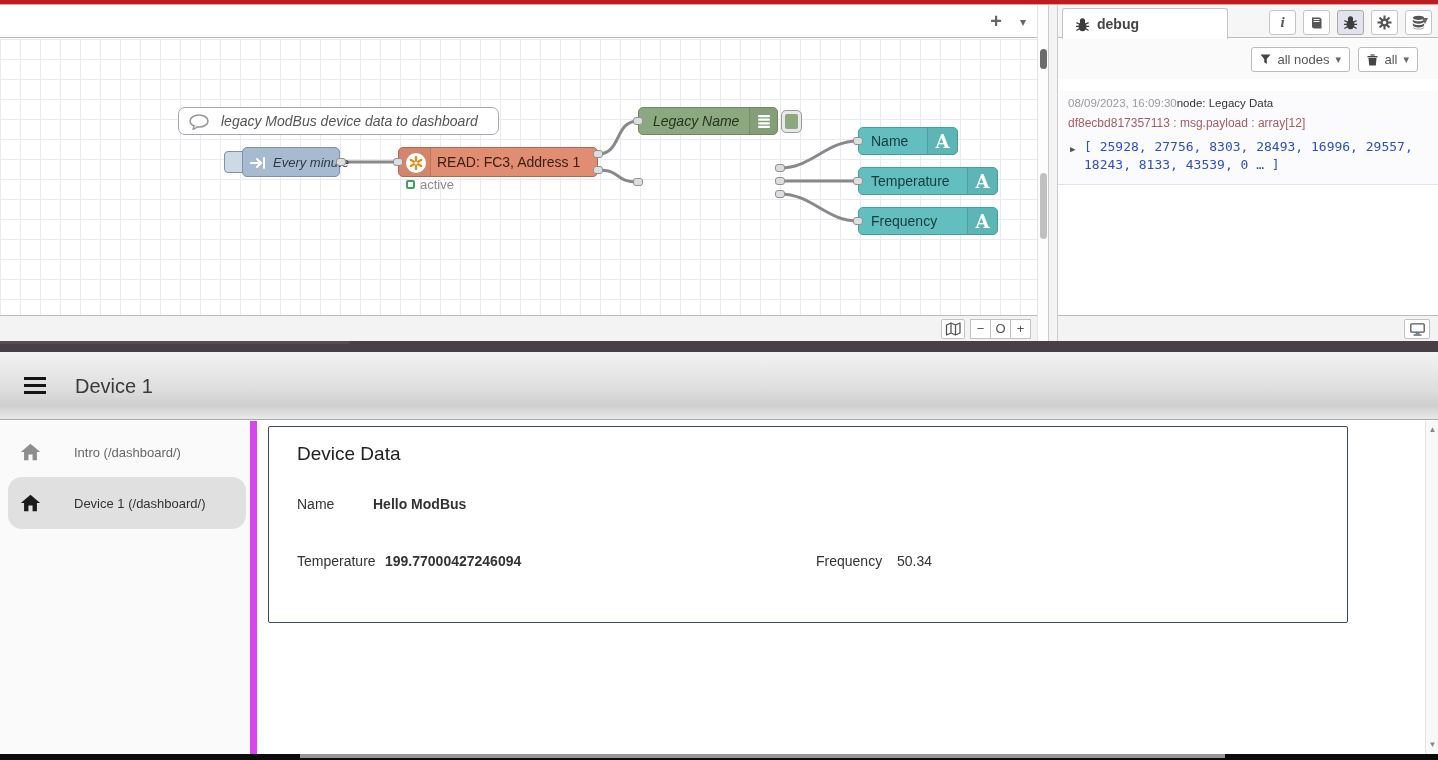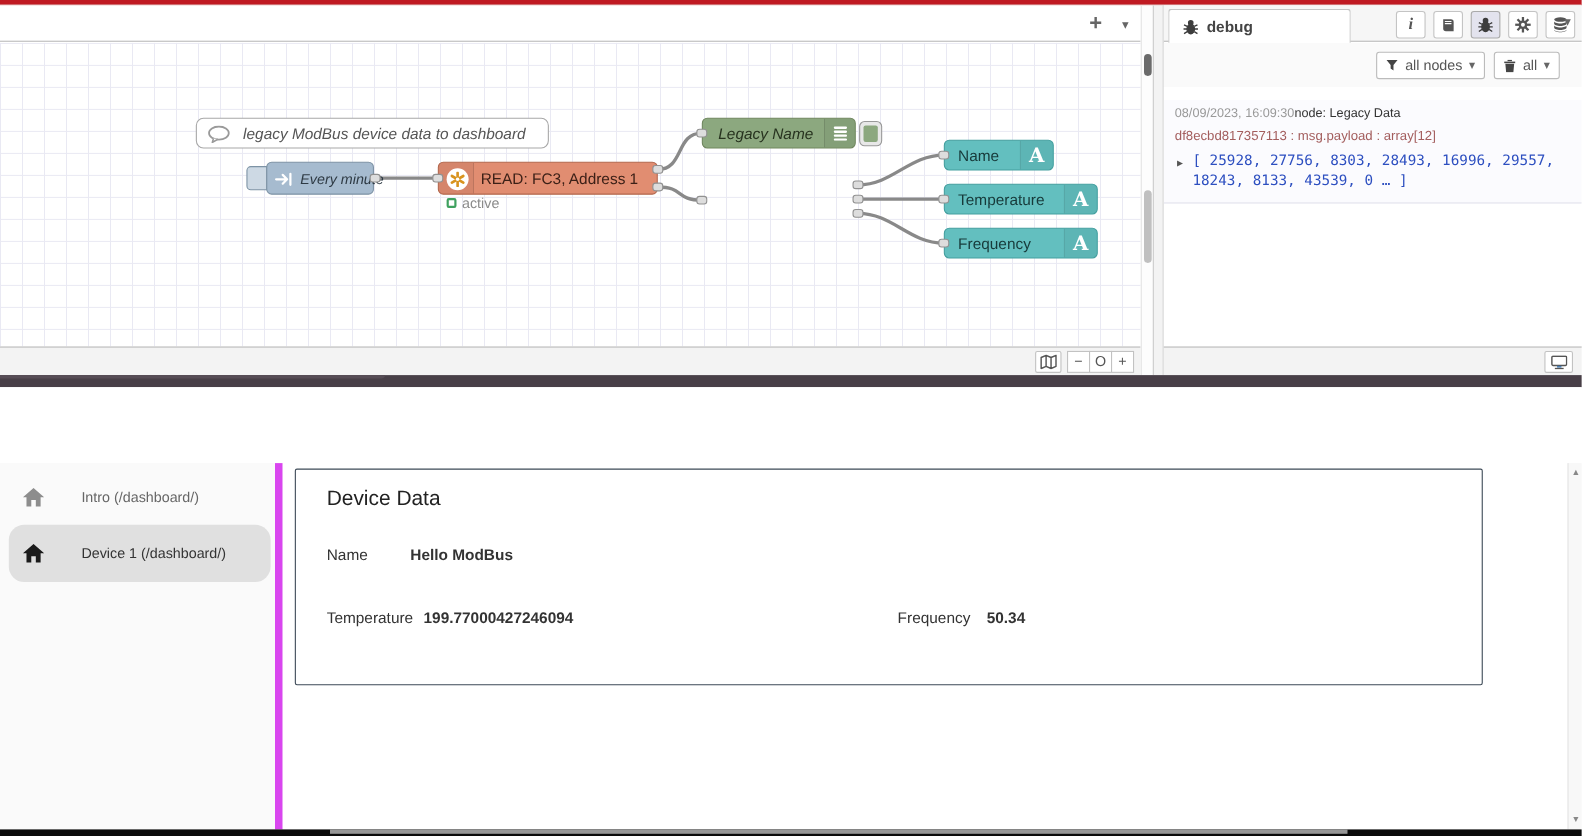--- a/index.html
+++ b/index.html
@@ -127,21 +127,21 @@
 
   .dash-main { position:absolute; left:257px; top:69px; width:1168px; height:333px; background:#fff; }
   .card { position:absolute; left:11px; top:5px; width:1080px; height:197px; background:#fff; border:1px solid #3d4a57; border-radius:2px; }
   .card-title { position:absolute; left:28px; top:16px; font-size:19px; color:#222; }
   .fld { position:absolute; font-size:14px; color:#333; }
   .f-name-l { left:28px; top:69px; }
   .f-name-v { left:80px; top:69px; font-weight:bold;padding-left:24px; }
   .f-temp-l { left:28px; top:126px; }
   .f-temp-v { left:116px; top:126px; font-weight:bold; }
   .f-freq-l { left:547px; top:126px; }
-  .f-freq-v { left:628px; top:126px; font-weight:bold; }
+  .f-freq-v { left:628px; top:126px; font-weight:normal; }
 
   .dash-scroll { position:absolute; left:1425px; top:69px; width:13px; height:333px; background:#f8f8f8; border-left:1px solid #e4e4e4; }
   .ds-up, .ds-down { position:absolute; left:0; width:13px; height:14px; text-align:center; font-size:8px; color:#888; line-height:14px; cursor:pointer; }
   .ds-up { top:2px; } .ds-down { bottom:2px; }
 
   
   .bottom-bar { position:absolute; left:0; top:754px; width:1438px; height:6px; background:#0b0b0b; }
   .bb-thumb { position:absolute; left:300px; top:0; width:925px; height:4px; background:#979797; cursor:pointer; }
 
   svg { display:block; }
@@ -382,20 +382,28 @@
         </div>
       </div>
     </div>
   </div>
 
   <div class="dark-strip">
       <div class="hl"></div>
     </div>
 
   <div class="dash">
+    <div class="dash-header">
+      <div class="hamburger">
+          <span></span>
+          <span></span>
+          <span></span>
+        </div>
+      <div class="dash-title">Device 1</div>
+    </div>
 
     <div class="dash-side">
       <div class="menu-item mi-0">
         <span class="mi-icon">
           <svg width="21" height="18" viewBox="0 0 16 14">
               <path d="M8 0.5 L15.5 7 H13 V13.5 H9.6 V9 H6.4 V13.5 H3 V7 H0.5 Z" fill="#8d8d8d"></path>
             </svg>
         </span>
         <span class="mi-label">Intro (/dashboard/)</span>
       </div>

